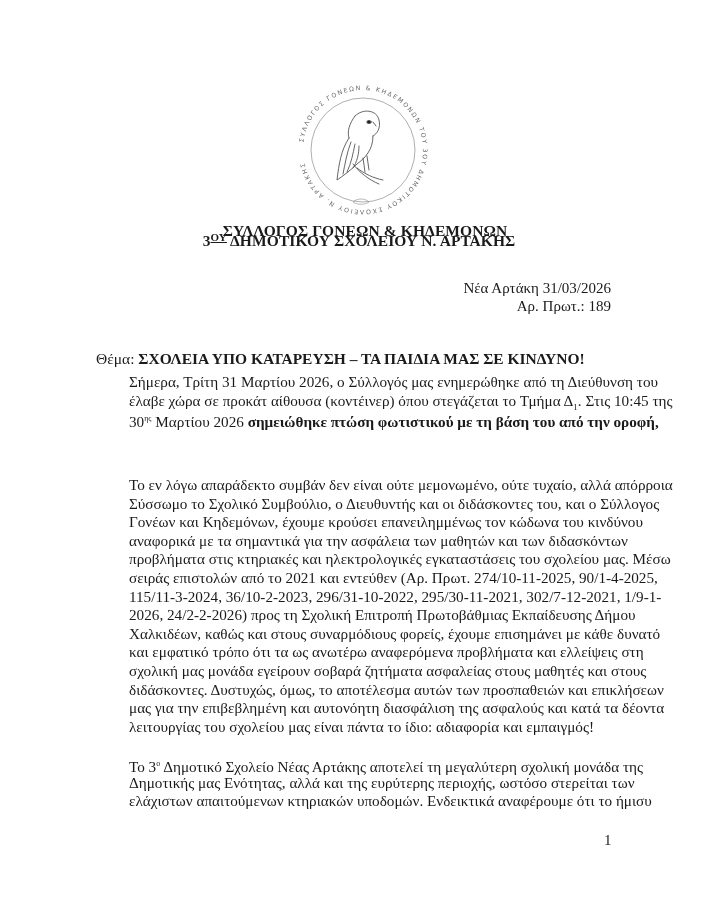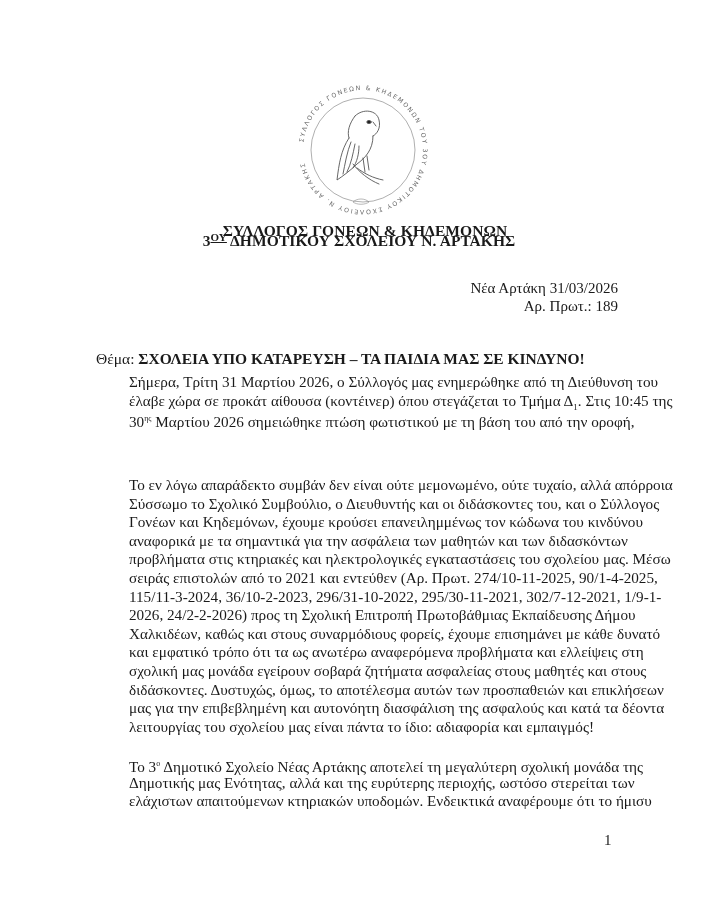--- a/index.html
+++ b/index.html
@@ -5,31 +5,31 @@
   html, body { margin: 0; padding: 0; background: #ffffff; }
   body { width: 718px; height: 901px; overflow: hidden; position: relative;
          font-family: "Liberation Serif", serif; color: #1a1a1a; }
   .page { position: absolute; left: 0; top: 0; width: 718px; height: 901px; background: #fff; }
   .logo { position: absolute; left: 293px; top: 80px; width: 140px; height: 140px; }
   .org { position: absolute; left: 0; width: 718px; text-align: center; font-weight: bold;
          font-size: 15.5px; line-height: 19px; letter-spacing: 0.1px; }
   .org1 { top: 221px; margin-left: 6px; }
   .org2 { top: 228px; }
   .org sup { font-size: 11px; vertical-align: 5px; text-decoration: underline; }
-  .meta { position: absolute; right: 100px; text-align: right; font-size: 15px; line-height: 18px; }
+  .meta { position: absolute; right: 107px; text-align: right; font-size: 15px; line-height: 18px; }
   .meta1 { top: 279px; }
   .meta2 { top: 297px; margin-left: 48px; }
   .subject { position: absolute; left: 96px; top: 349px; font-size: 15.5px; line-height: 19px; white-space: nowrap; }
   .subject b { font-weight: bold; }
   .para { position: absolute; left: 96px; width: 530px; font-size: 15.2px; line-height: 18.6px; white-space: nowrap; margin-left: 33px; }
   .para div { height: 18.6px; }
   .p1 { top: 373px; }
   .p2 { top: 476px; }
   .p3 { top: 755px; }
-  .bold { font-weight: normal; }
+  .bold { font-weight: bold; }
   .page-num { position: absolute; left: 604px; top: 832px; font-size: 15px; }
 </style>
 </head>
 <body>
 
 <div class="page">
 
   <svg class="logo" viewBox="0 0 140 140">
     <defs>
       <path id="ringPath" d="M70,70 m-60,0 a60,60 0 1,1 120,0 a60,60 0 1,1 -120,0"></path>

